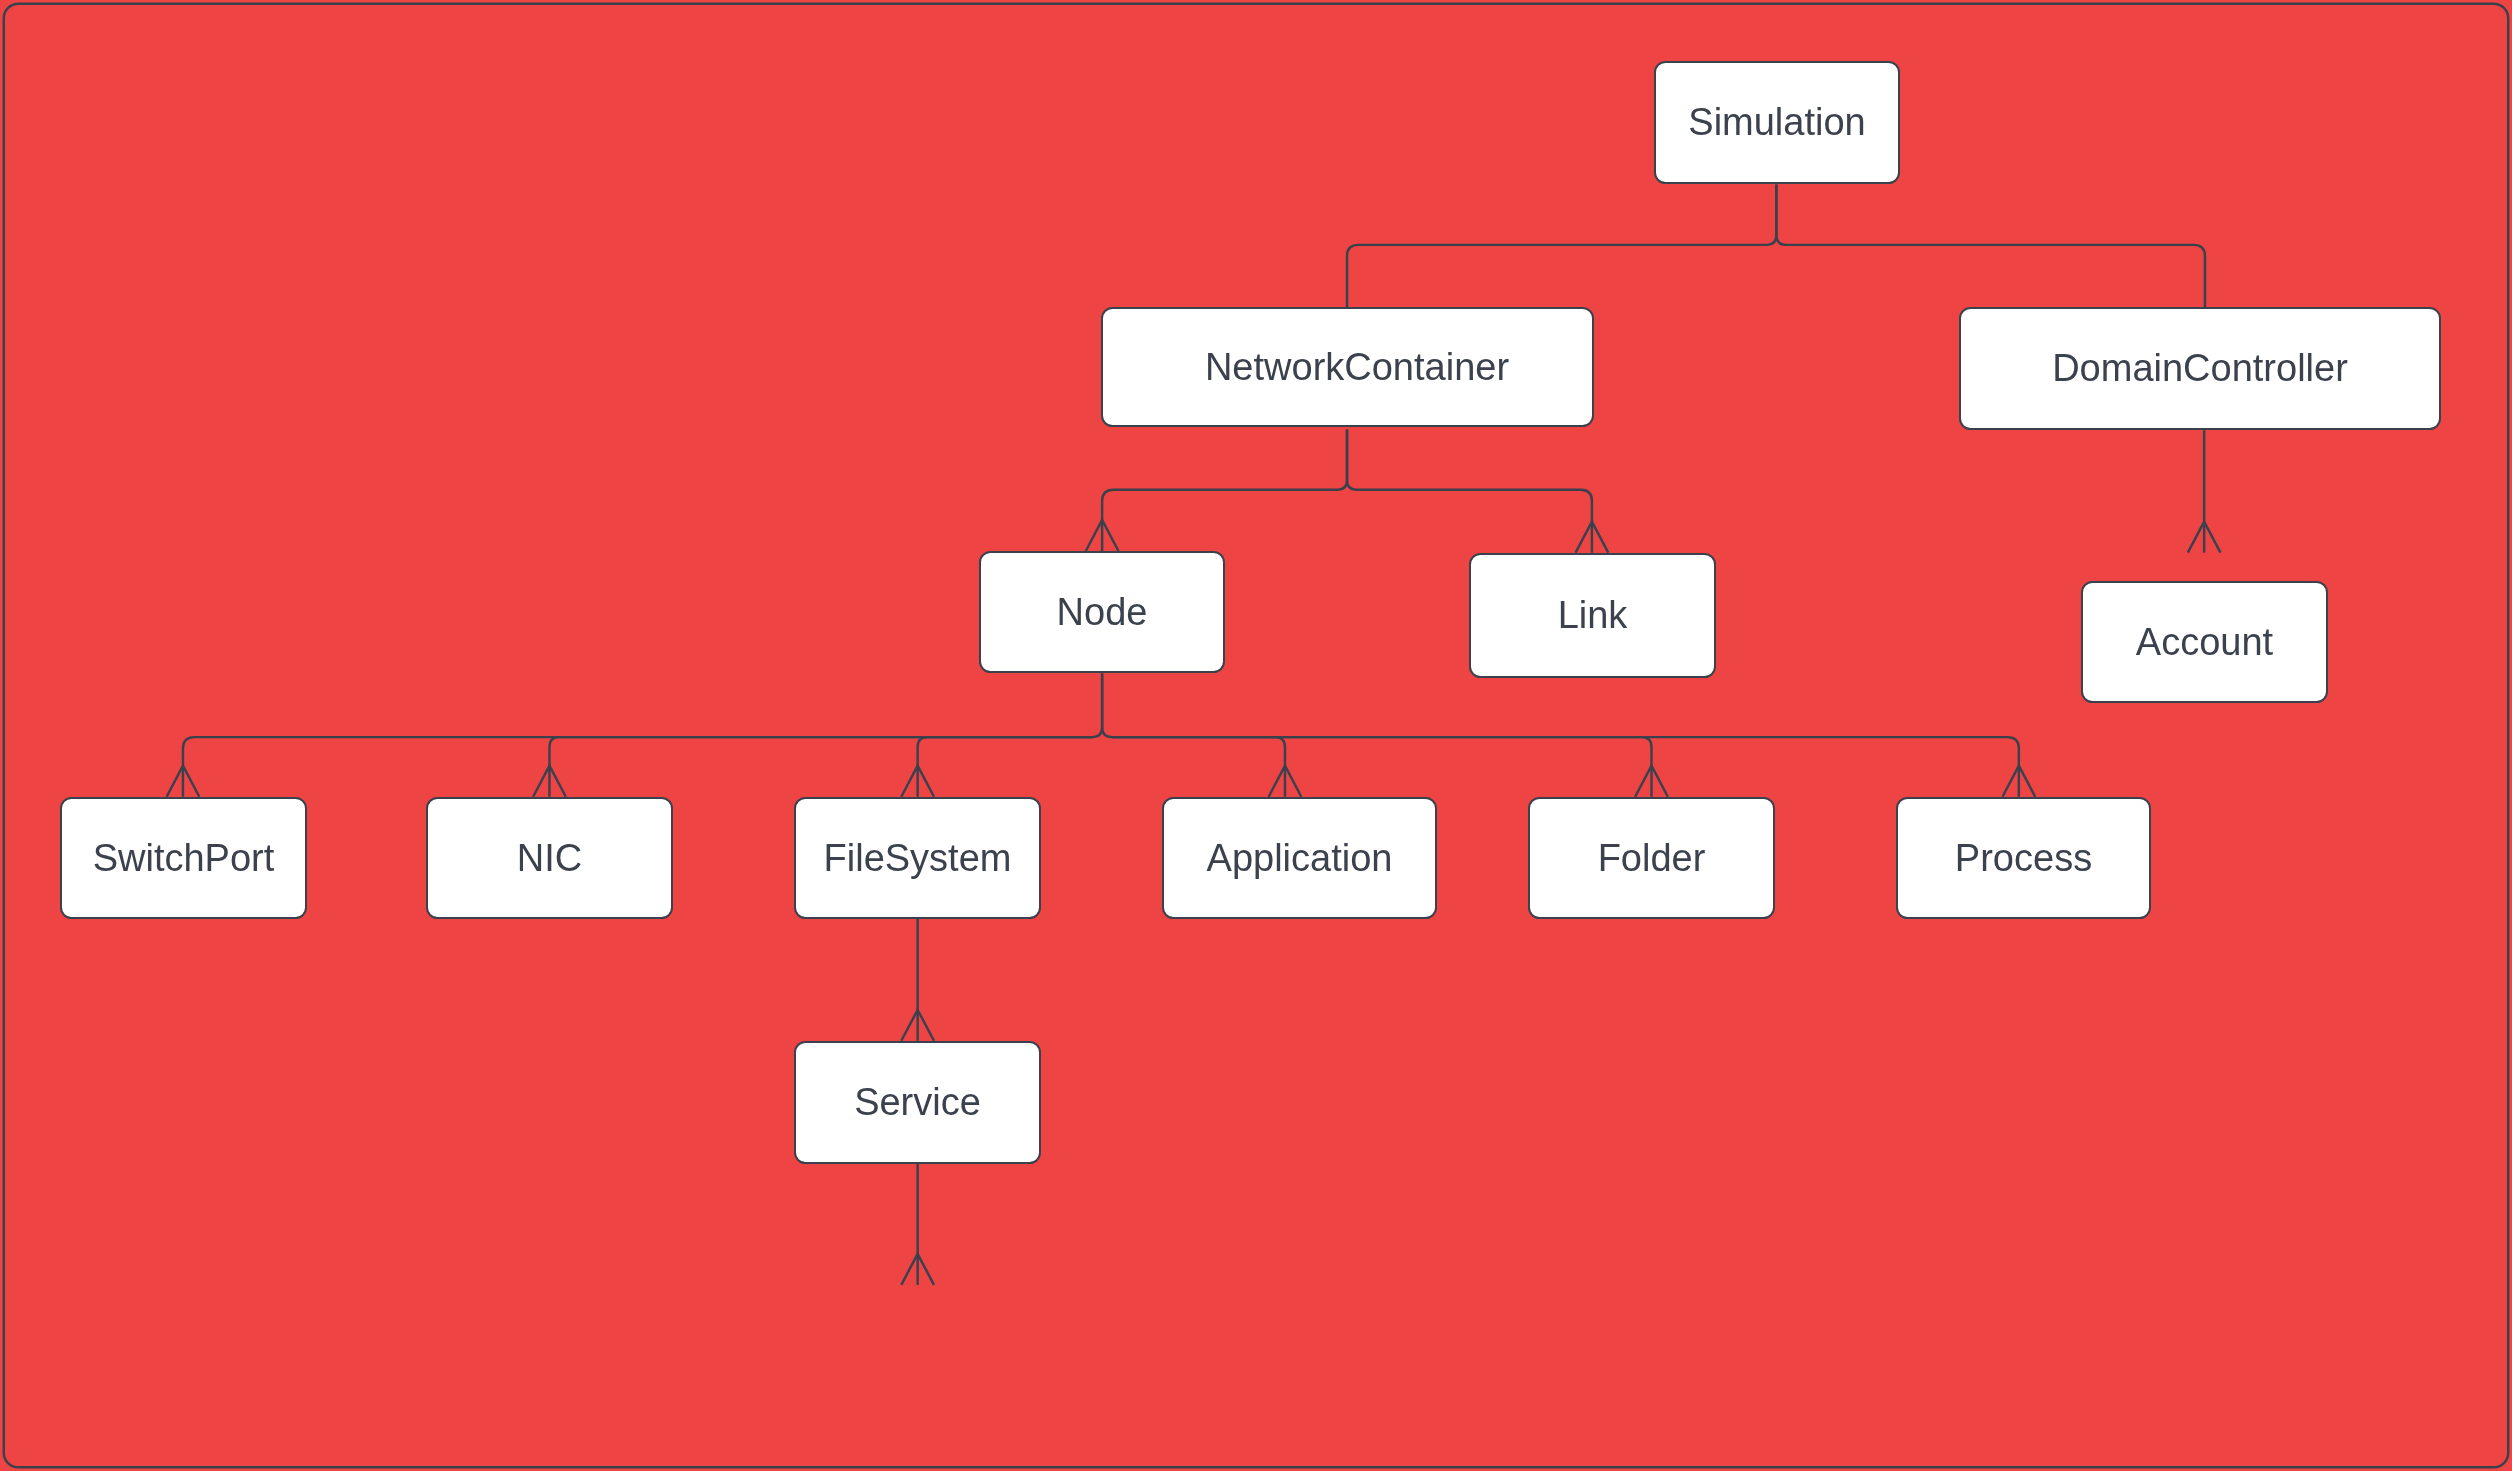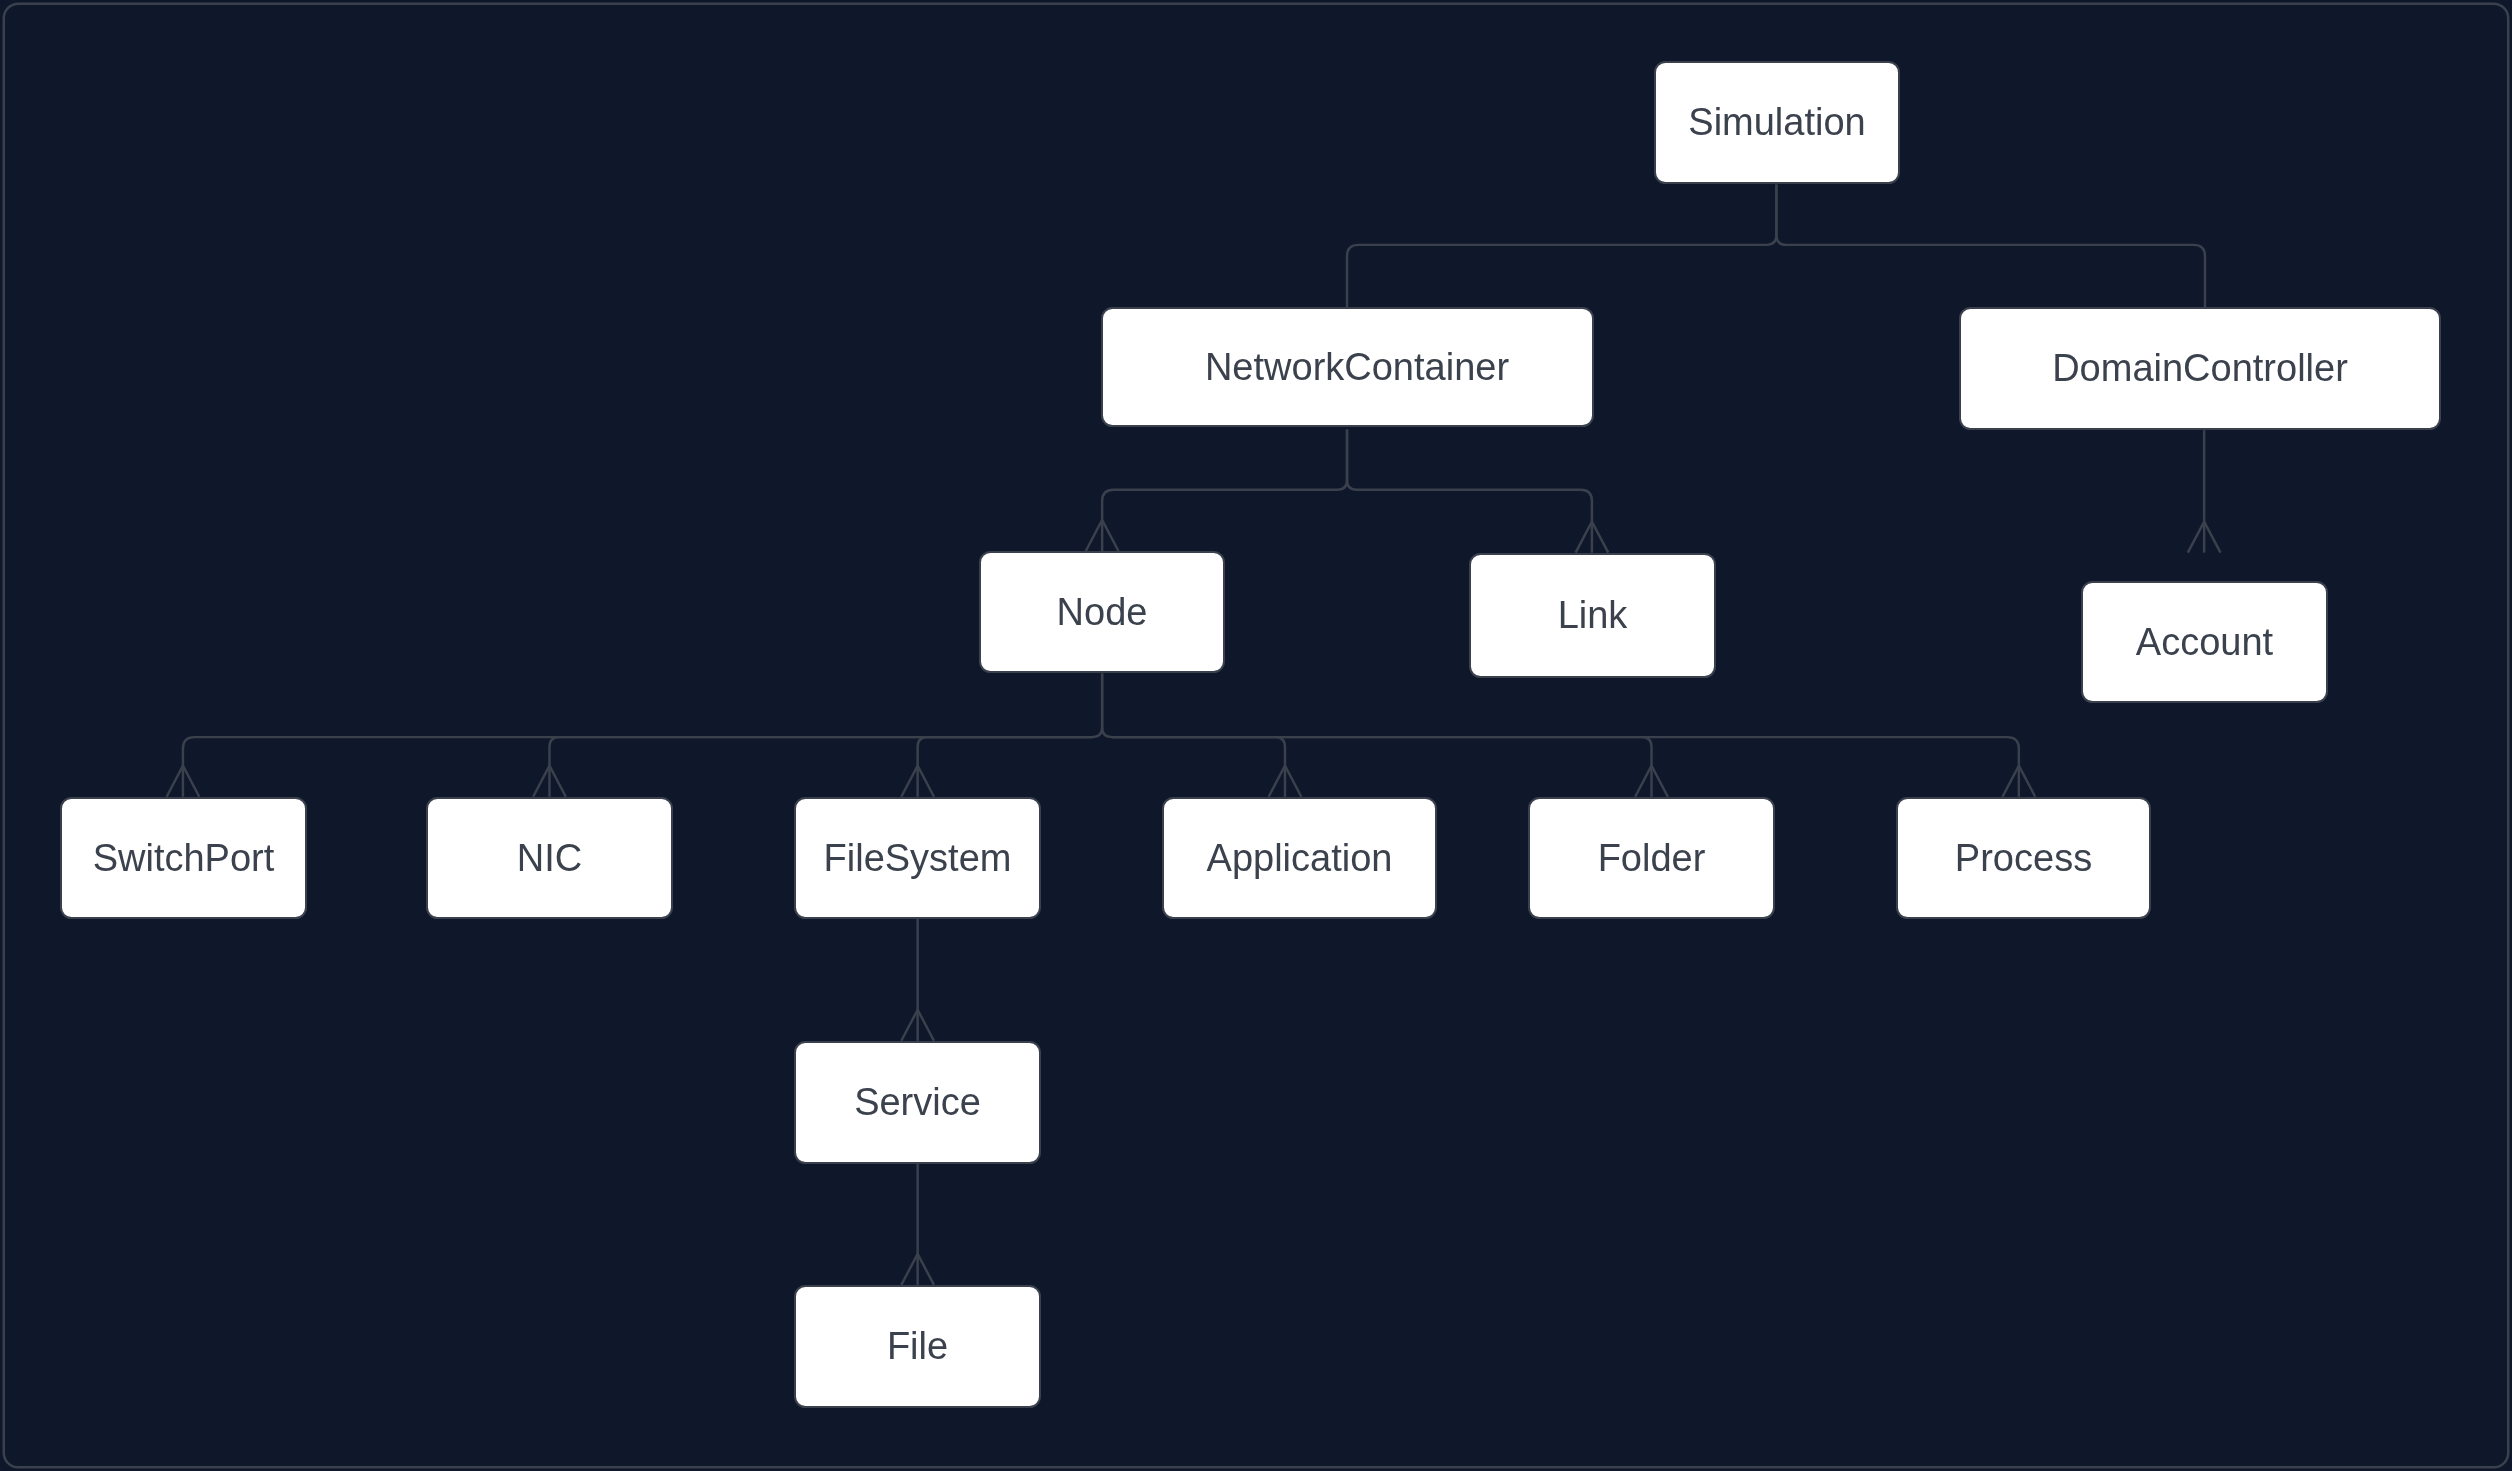--- a/index.html
+++ b/index.html
@@ -4,21 +4,21 @@
 <style>
   html, body {
     margin: 0;
     padding: 0;
     background: #ffffff;
   }
   #canvas {
     position: relative;
     width: 2512px;
     height: 1471px;
-    background: #0f172a;
+    background: #ef4444;
     font-family: "Liberation Sans", sans-serif;
     overflow: hidden;
   }
   #edge-layer {
     position: absolute;
     left: 0;
     top: 0;
     width: 2512px;
     height: 1471px;
   }
@@ -171,18 +171,15 @@
   </div>
 
   <div class="shape" style="left:1896px; top:797px; width:255px; height:122px;">
     <span>Process</span>
   </div>
 
   <div class="shape" style="left:794px;  top:1041px; width:247px; height:123px;">
     <span>Service</span>
   </div>
 
-  <div class="shape" style="left:794px;  top:1285px; width:247px; height:123px;">
-    <span>File</span>
-  </div>
 
 </div>
 
 
 </body></html>

